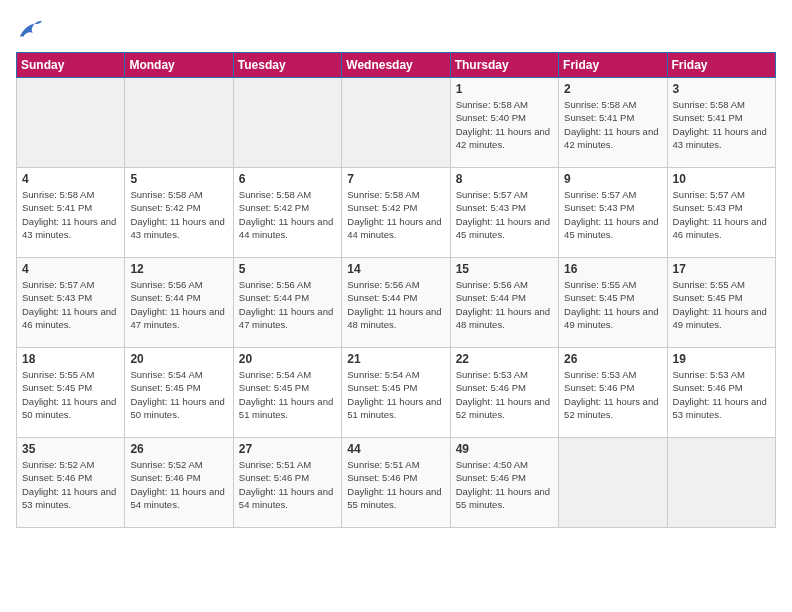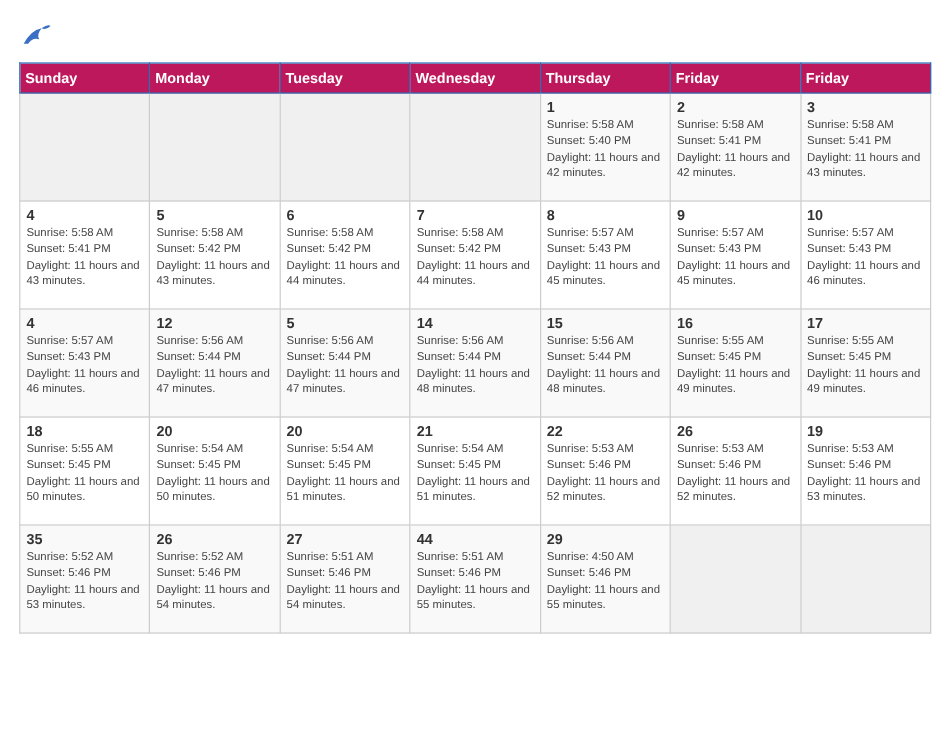--- a/index.html
+++ b/index.html
@@ -296,21 +296,21 @@
 Sunset: 5:46 PM
 Daylight: 11 hours and 54 minutes.</div>
         </td>
         <td>
           <span class="day-num">44</span>
           <div class="day-info" style="white-space: pre-line;">Sunrise: 5:51 AM
 Sunset: 5:46 PM
 Daylight: 11 hours and 55 minutes.</div>
         </td>
         <td>
-          <span class="day-num">29</span>
+          <span class="day-num">49</span>
           <div class="day-info" style="white-space: pre-line;">Sunrise: 4:50 AM
 Sunset: 5:46 PM
 Daylight: 11 hours and 55 minutes.</div>
         </td>
         <td class="empty-cell"></td>
         <td class="empty-cell"></td>
       </tr>
     </tbody>
 </table>
 

